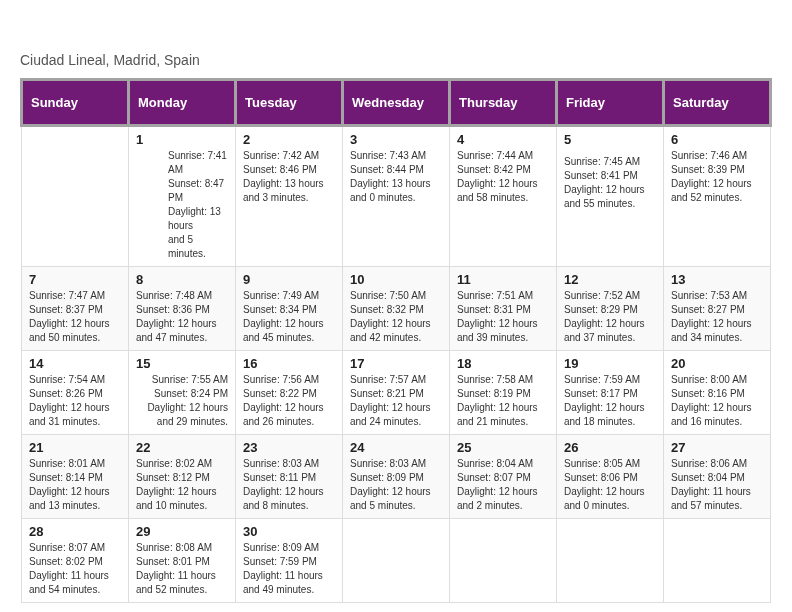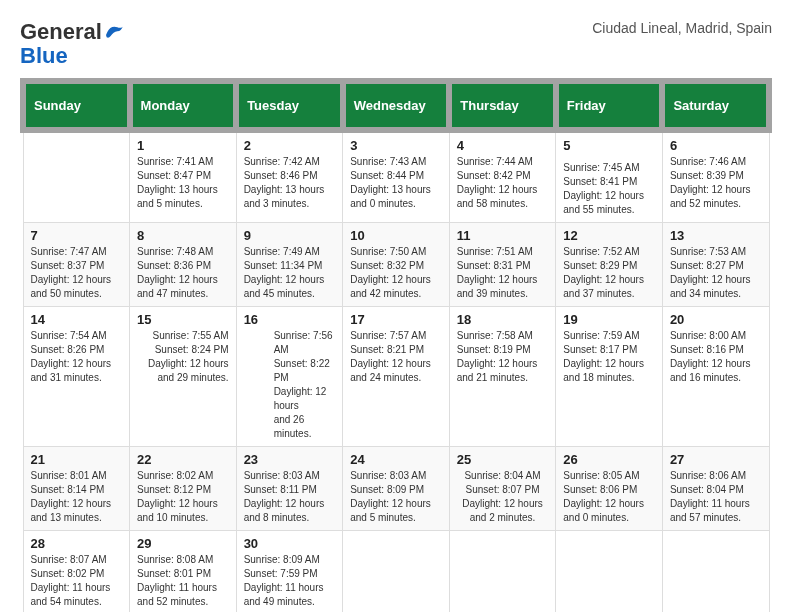--- a/index.html
+++ b/index.html
@@ -38,33 +38,34 @@
       text-align: right;
     }
     .month-title {
       font-size: 32px;
       font-weight: bold;
       color: #333;
     }
     .location {
       font-size: 14px;
       color: #555;
+      margin-top: 32px;
     }
     .calendar {
       width: 100%;
       border-collapse: collapse;
       border: 1px solid #ccc;
     }
     .calendar th {
-      background-color: #15803d;
+      background-color: #701a75;
       color: #fff;
       text-align: left;
       padding: 14px 8px;
       font-size: 13px;
-      border: 6px solid #a3a3a3;
+      border: 3px solid #a3a3a3;
     }
     .calendar td {
       vertical-align: top;
       padding: 5px 7px;
       border: 1px solid #ddd;
       width: calc(100% / 7);
       min-height: 80px;
       background: #fff;
     }
     .calendar tr:nth-child(even) td {
@@ -83,35 +84,20 @@
       line-height: 1.4;
     }
     .empty-cell {
       background: #fff !important;
     }
   </style>
 </head>
 <body>
 
 <div class="header">
-  <div class="logo">
-    <div>
-      <div style="display:flex;align-items:center;">
-        <span class="logo-text">
-          <span style="color:#333;">General</span>
-        </span>
-        <svg class="logo-icon" viewBox="0 0 30 24" xmlns="http://www.w3.org/2000/svg">
-          <path d="M5,12 Q10,2 20,5 Q25,7 28,4 Q26,10 20,11 Q14,12 10,18 Q7,22 4,20 Q2,16 5,12Z" fill="#1565c0"></path>
-        </svg>
-      </div>
-      <div style="display:flex;align-items:center;">
-        <span class="logo-text" style="color:#1565c0;font-size:22px;font-weight:bold;">Blue</span>
-      </div>
-    </div>
-  </div>
   <div class="title-block">
     <div class="location">Ciudad Lineal, Madrid, Spain</div>
   </div>
 </div>
 
 <table class="calendar">
   <thead>
     <tr>
       <th>Sunday</th>
       <th>Monday</th>
@@ -120,21 +106,21 @@
       <th>Thursday</th>
       <th>Friday</th>
       <th>Saturday</th>
     </tr>
   </thead>
   <tbody id="calendar-body">
   <tr>
         <td class="empty-cell"></td>
         <td>
           <span class="day-num">1</span>
-          <div class="day-detail" style="white-space: pre-line;">Sunrise: 7:41 AM
+          <div class="day-detail" style="white-space: pre-line; margin-left: 32px;">Sunrise: 7:41 AM
 Sunset: 8:47 PM
 Daylight: 13 hours
 and 5 minutes.</div>
         </td>
         <td>
           <span class="day-num">2</span>
           <div class="day-detail" style="white-space: pre-line;">Sunrise: 7:42 AM
 Sunset: 8:46 PM
 Daylight: 13 hours
 and 3 minutes.</div>
@@ -179,21 +165,21 @@
         <td>
           <span class="day-num">8</span>
           <div class="day-detail" style="white-space: pre-line;">Sunrise: 7:48 AM
 Sunset: 8:36 PM
 Daylight: 12 hours
 and 47 minutes.</div>
         </td>
         <td>
           <span class="day-num">9</span>
           <div class="day-detail" style="white-space: pre-line;">Sunrise: 7:49 AM
-Sunset: 11:34 PM
+Sunset: 8:34 PM
 Daylight: 12 hours
 and 45 minutes.</div>
         </td>
         <td>
           <span class="day-num">10</span>
           <div class="day-detail" style="white-space: pre-line;">Sunrise: 7:50 AM
 Sunset: 8:32 PM
 Daylight: 12 hours
 and 42 minutes.</div>
         </td>
@@ -229,21 +215,21 @@
         </td>
         <td>
           <span class="day-num">15</span>
           <div class="day-detail" style="white-space: pre-line; text-align: right;">Sunrise: 7:55 AM
 Sunset: 8:24 PM
 Daylight: 12 hours
 and 29 minutes.</div>
         </td>
         <td>
           <span class="day-num">16</span>
-          <div class="day-detail" style="white-space: pre-line; margin-left: 30px;">Sunrise: 7:56 AM
+          <div class="day-detail" style="white-space: pre-line;">Sunrise: 7:56 AM
 Sunset: 8:22 PM
 Daylight: 12 hours
 and 26 minutes.</div>
         </td>
         <td>
           <span class="day-num">17</span>
           <div class="day-detail" style="white-space: pre-line;">Sunrise: 7:57 AM
 Sunset: 8:21 PM
 Daylight: 12 hours
 and 24 minutes.</div>
@@ -294,21 +280,21 @@
         </td>
         <td>
           <span class="day-num">24</span>
           <div class="day-detail" style="white-space: pre-line;">Sunrise: 8:03 AM
 Sunset: 8:09 PM
 Daylight: 12 hours
 and 5 minutes.</div>
         </td>
         <td>
           <span class="day-num">25</span>
-          <div class="day-detail" style="white-space: pre-line; text-align: center;">Sunrise: 8:04 AM
+          <div class="day-detail" style="white-space: pre-line;">Sunrise: 8:04 AM
 Sunset: 8:07 PM
 Daylight: 12 hours
 and 2 minutes.</div>
         </td>
         <td>
           <span class="day-num">26</span>
           <div class="day-detail" style="white-space: pre-line;">Sunrise: 8:05 AM
 Sunset: 8:06 PM
 Daylight: 12 hours
 and 0 minutes.</div>

